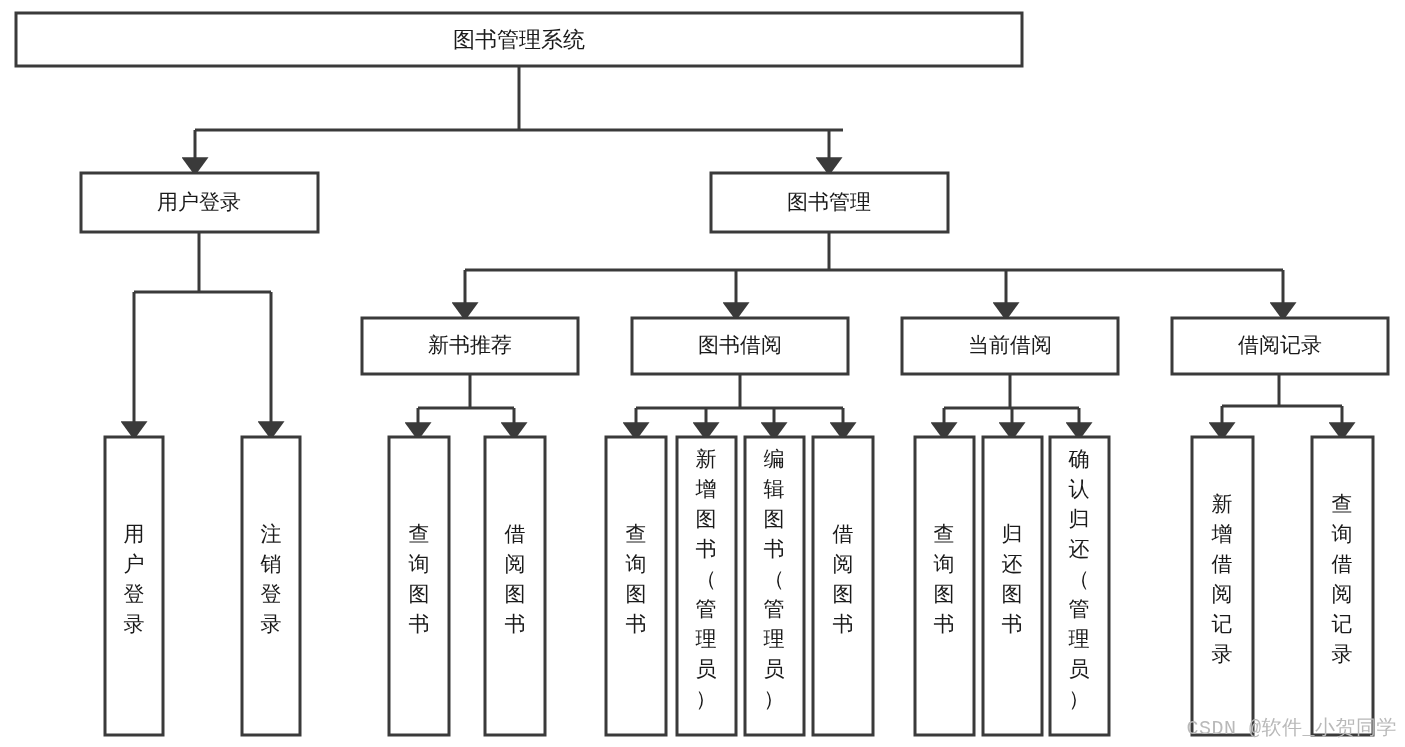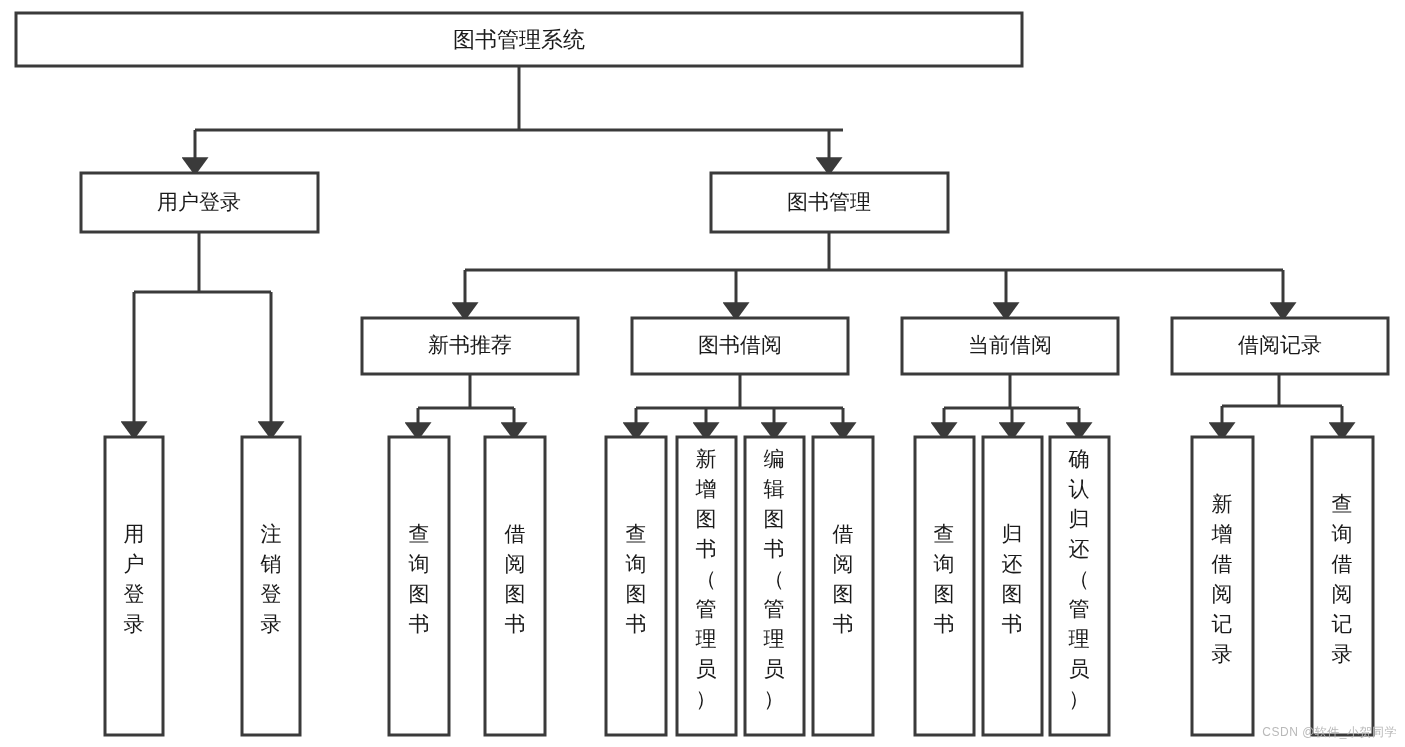--- a/index.html
+++ b/index.html
@@ -7,22 +7,22 @@
        font-family:"DejaVu Sans","Liberation Sans",sans-serif;}
   #diagram-root{position:relative;width:1405px;height:747px;background:#fff;}
   svg#flow{position:absolute;left:0;top:0;width:1405px;height:747px;display:block;}
   .node-rect{fill:#ffffff;stroke:#3a3a3a;stroke-width:3;}
   .edge{stroke:#3a3a3a;stroke-width:3;fill:none;stroke-linecap:butt;}
   .node-label{fill:#1a1a1a;font-family:"DejaVu Sans","Liberation Sans",sans-serif;
               font-size:21px;text-anchor:middle;dominant-baseline:middle;}
   .node-label.title{font-size:22px;}
   .vlabel{fill:#1a1a1a;font-family:"DejaVu Sans","Liberation Sans",sans-serif;
           font-size:21px;text-anchor:middle;}
-  .watermark{position:absolute;right:8px;bottom:6px;color:#b9b9b9;font-size:12px;
-             letter-spacing:0.5px;font-family:Liberation Sans, sans-serif;
+  .watermark{position:absolute;right:8px;bottom:6px;color:#b9b9b9;font-size:20px;
+             letter-spacing:0.5px;font-family:Liberation Mono, monospace;
              white-space:nowrap;}
 </style>
 </head>
 <body>
 
 <div id="diagram-root">
 
   <svg id="flow" viewBox="0 0 1405 747">
     <defs>
       <marker id="arrow" markerWidth="9" markerHeight="9" refX="2.6" refY="4.5" orient="auto" markerUnits="strokeWidth">

